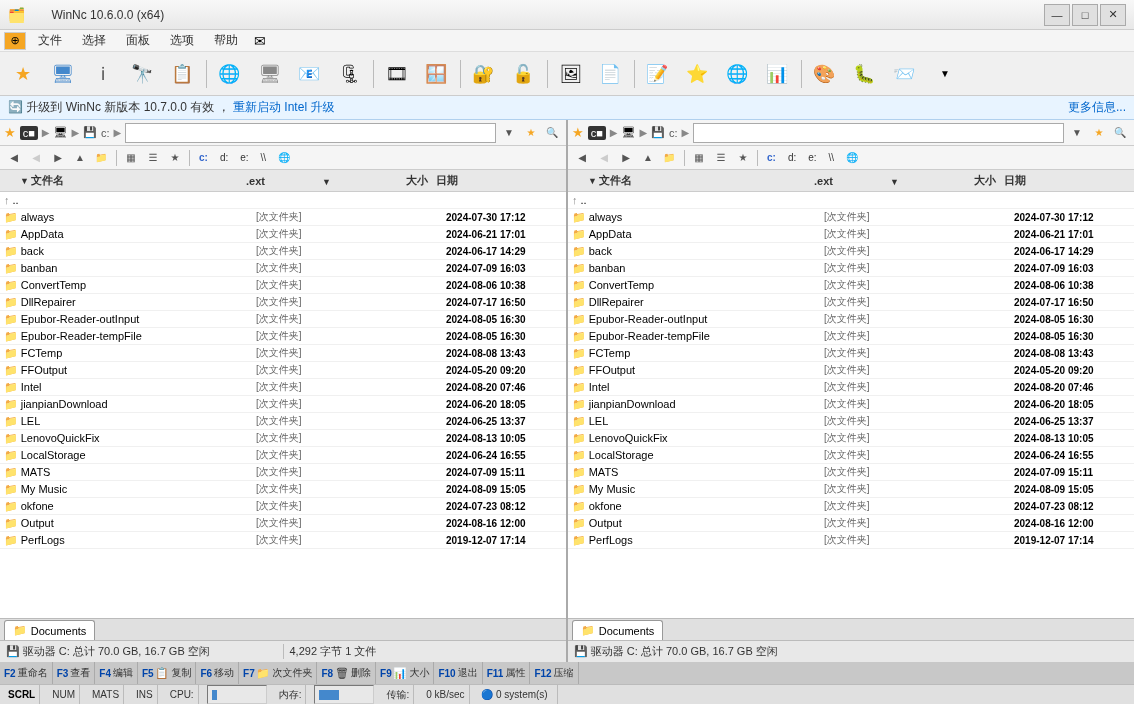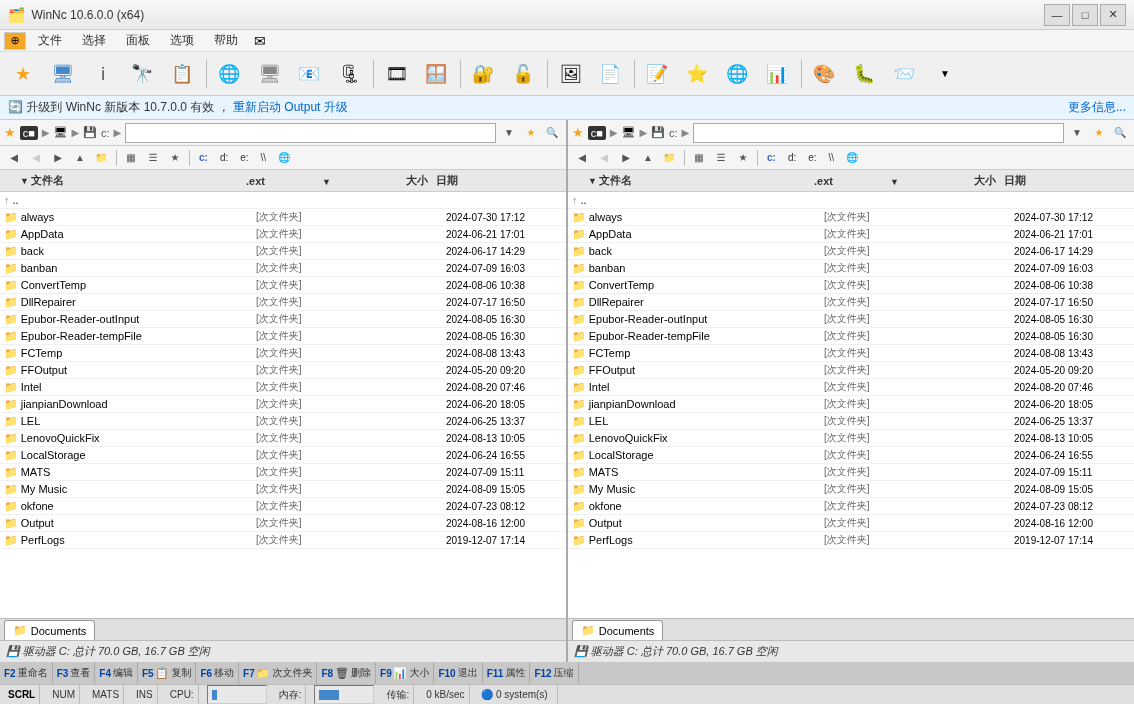--- a/index.html
+++ b/index.html
@@ -24,20 +24,21 @@
       justify-content: space-between;
     }
     .title-bar-left {
       display: flex;
       align-items: center;
       gap: 6px;
     }
     .title-text {
       font-size: 12px;
       color: #333;
+      margin-left: 20px;
     }
     .title-controls {
       display: flex;
       gap: 2px;
     }
     .title-btn {
       width: 26px;
       height: 22px;
       background: #e0e0e0;
       border: 1px solid #aaa;
@@ -209,21 +210,21 @@
       height: 17px;
       display: flex;
       align-items: center;
       border-bottom: 1px solid #f0f0f0;
       cursor: pointer;
     }
 
     .f-name { flex: 1; padding-left: 4px; white-space: nowrap; overflow: hidden; text-overflow: ellipsis; display: flex; align-items: center; gap: 3px; }
     .f-ext { width: 80px; font-size: 10px; color: #666; }
     .f-size { width: 90px; text-align: right; padding-right: 4px; font-size: 10px; }
-    .f-date { width: 120px; font-size: 10px; }
+    .f-date { width: 120px; font-size: 10px; font-weight: bold; }
 
     
     .tabs-bar {
       height: 22px;
       background: #e0e0e0;
       border-top: 1px solid #bbb;
       display: flex;
       align-items: flex-end;
       padding: 0 4px;
       gap: 2px;
@@ -253,21 +254,20 @@
       align-items: center;
       font-size: 11px;
       color: #333;
     }
     .status-pane {
       flex: 1;
       padding: 0 6px;
       border-right: 1px solid #bbb;
       white-space: nowrap;
       overflow: hidden;
-      font-style: italic;
     }
     .status-pane:last-child { border-right: none; }
 
     
     .fkeys-bar {
       height: 22px;
       background: #c8c8c8;
       display: flex;
       align-items: center;
       font-size: 10px;
@@ -424,21 +424,21 @@
     <div class="toolbar-btn">
         <span style="font-size:10px;">▼</span>
       </div>
   </div>
 
   <div class="update-bar">
     <div>
       <span style="color:#f5a623;">🔄</span>
       <span>升级到 WinNc 新版本 10.7.0.0 有效</span>
       <span> ，</span>
-      <a>重新启动 Output 升级</a>
+      <a>重新启动 Intel 升级</a>
     </div>
     <a>更多信息...</a>
   </div>
 
   <div class="dual-pane" style="flex:1;display:flex;min-height:0;">
 
     <div class="pane" style="flex:1;min-width:0;border-right:2px solid #aaa;">
 
       <div class="address-bar">
         <span style="color:#f5a623;font-size:13px;cursor:pointer;">★</span>
@@ -711,20 +711,23 @@
           <span style="color:#f5a623;">📁</span>
           <span>Documents</span>
         </div>
       </div>
 
       <div class="status-bar">
         <div class="status-pane">
           <span style="color:#f5a623;">💾</span>
           <span>驱动器 C: 总计 70.0 GB, 16.7 GB 空闲</span>
         </div>
+        <div class="status-pane">
+          <span>4,292 字节 1 文件</span>
+        </div>
       </div>
     </div>
 
     <div class="pane" style="flex:1;min-width:0;">
 
       <div class="address-bar">
         <span style="color:#f5a623;font-size:13px;cursor:pointer;">★</span>
         <span style="font-size:11px;background:#333;color:white;padding:1px 3px;cursor:pointer;border-radius:2px;">c■</span>
         <span style="font-size:10px;color:#888;">▶</span>
         <span style="font-size:11px;cursor:pointer;">🖥</span>

